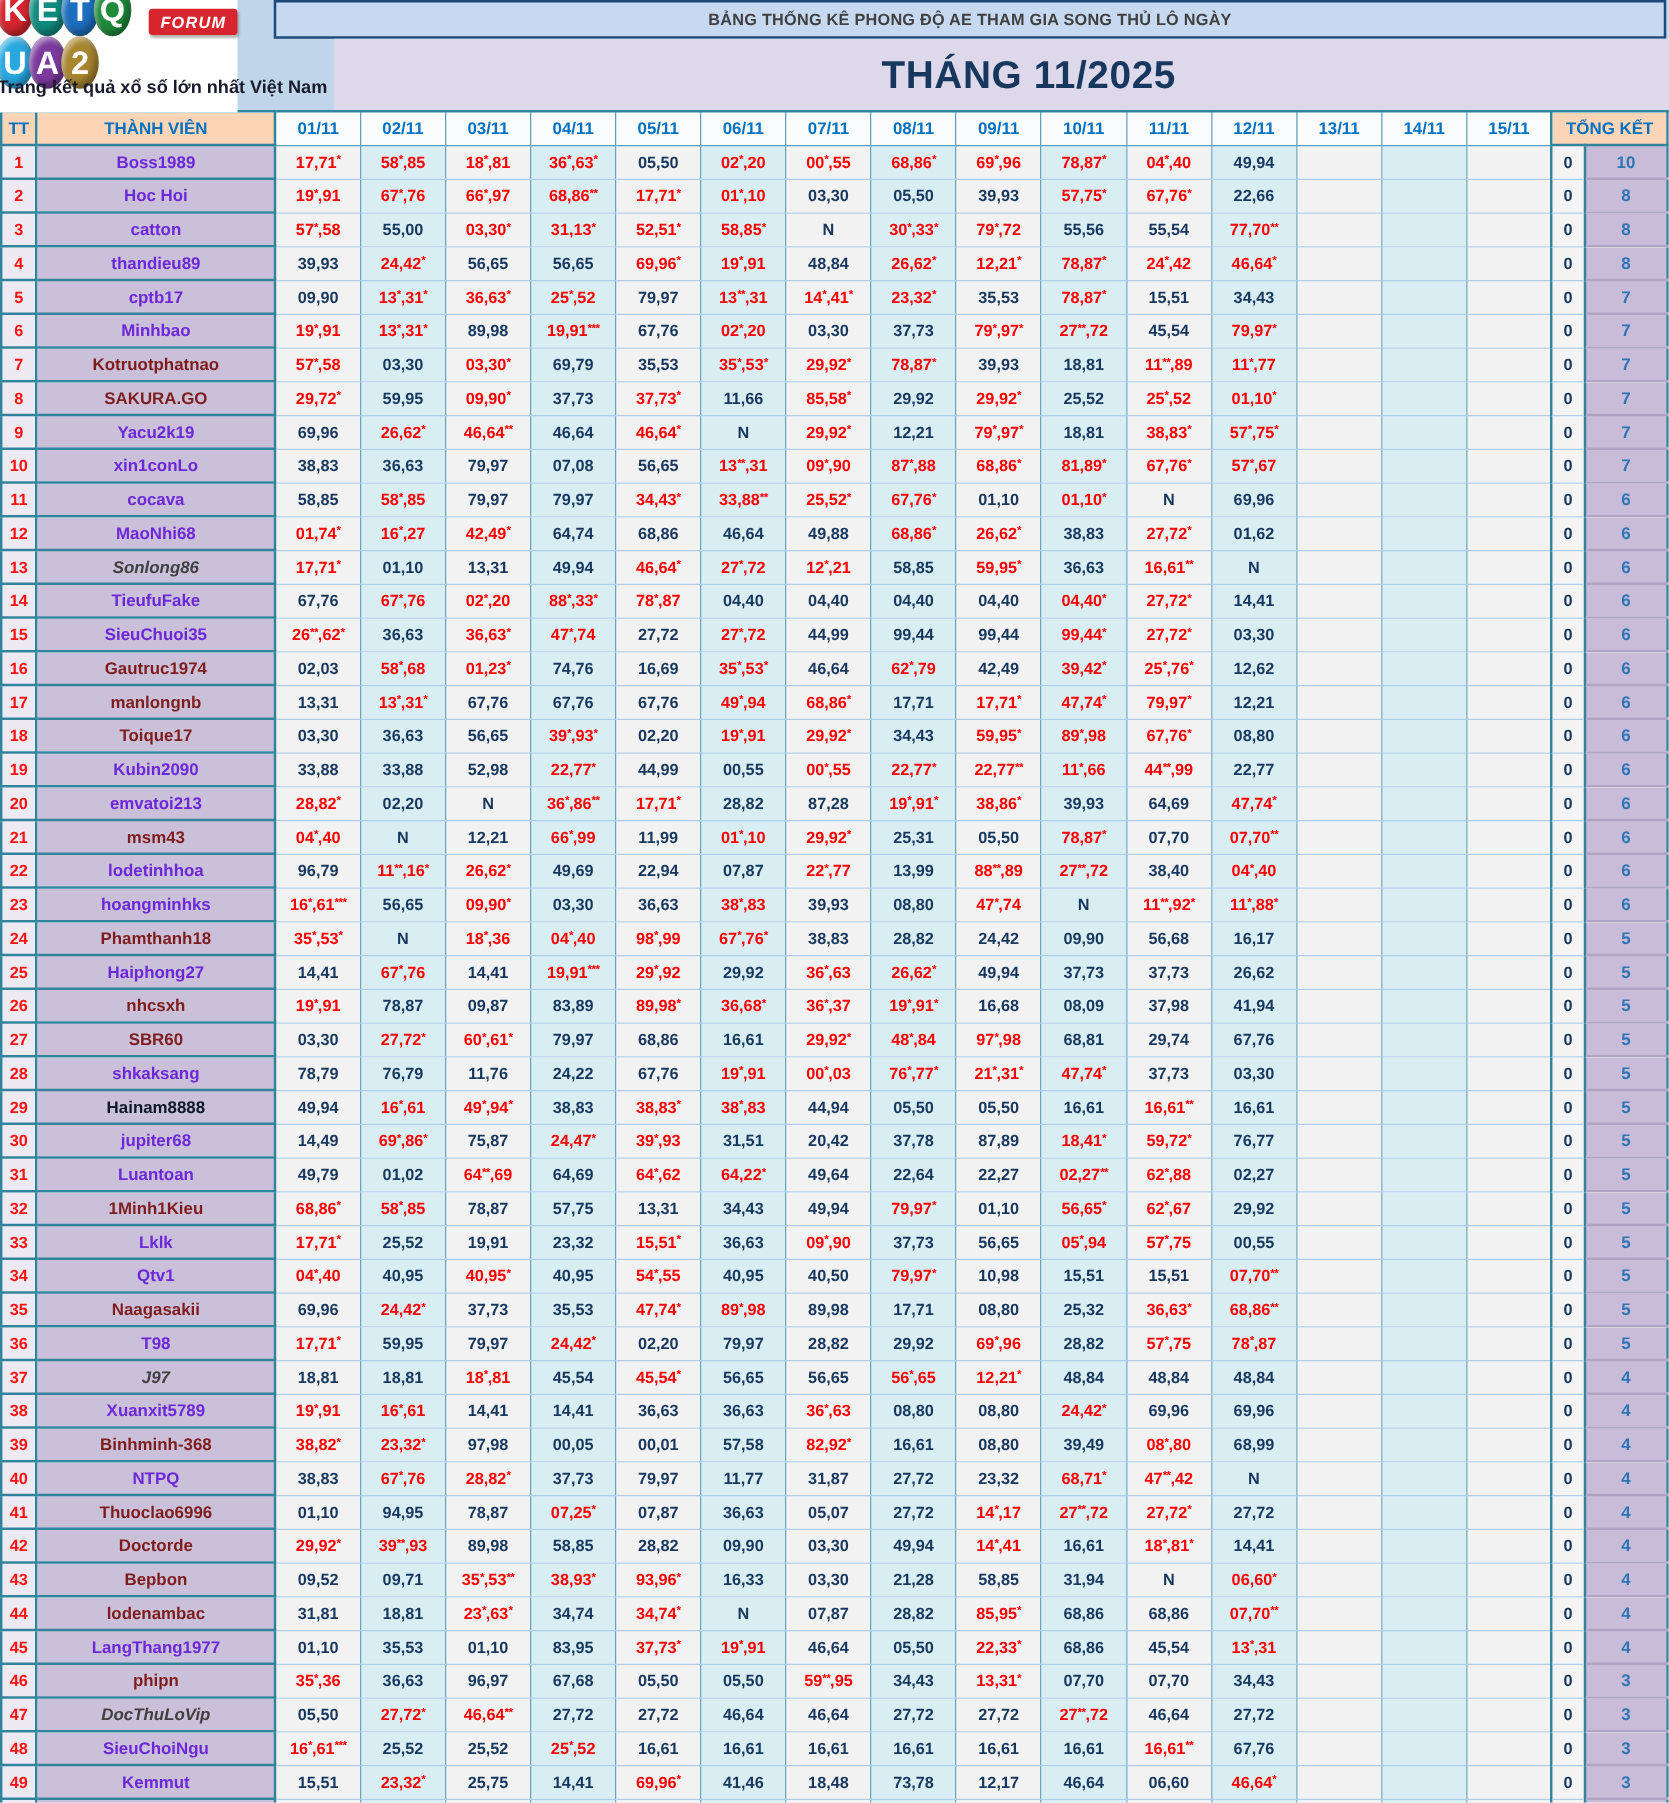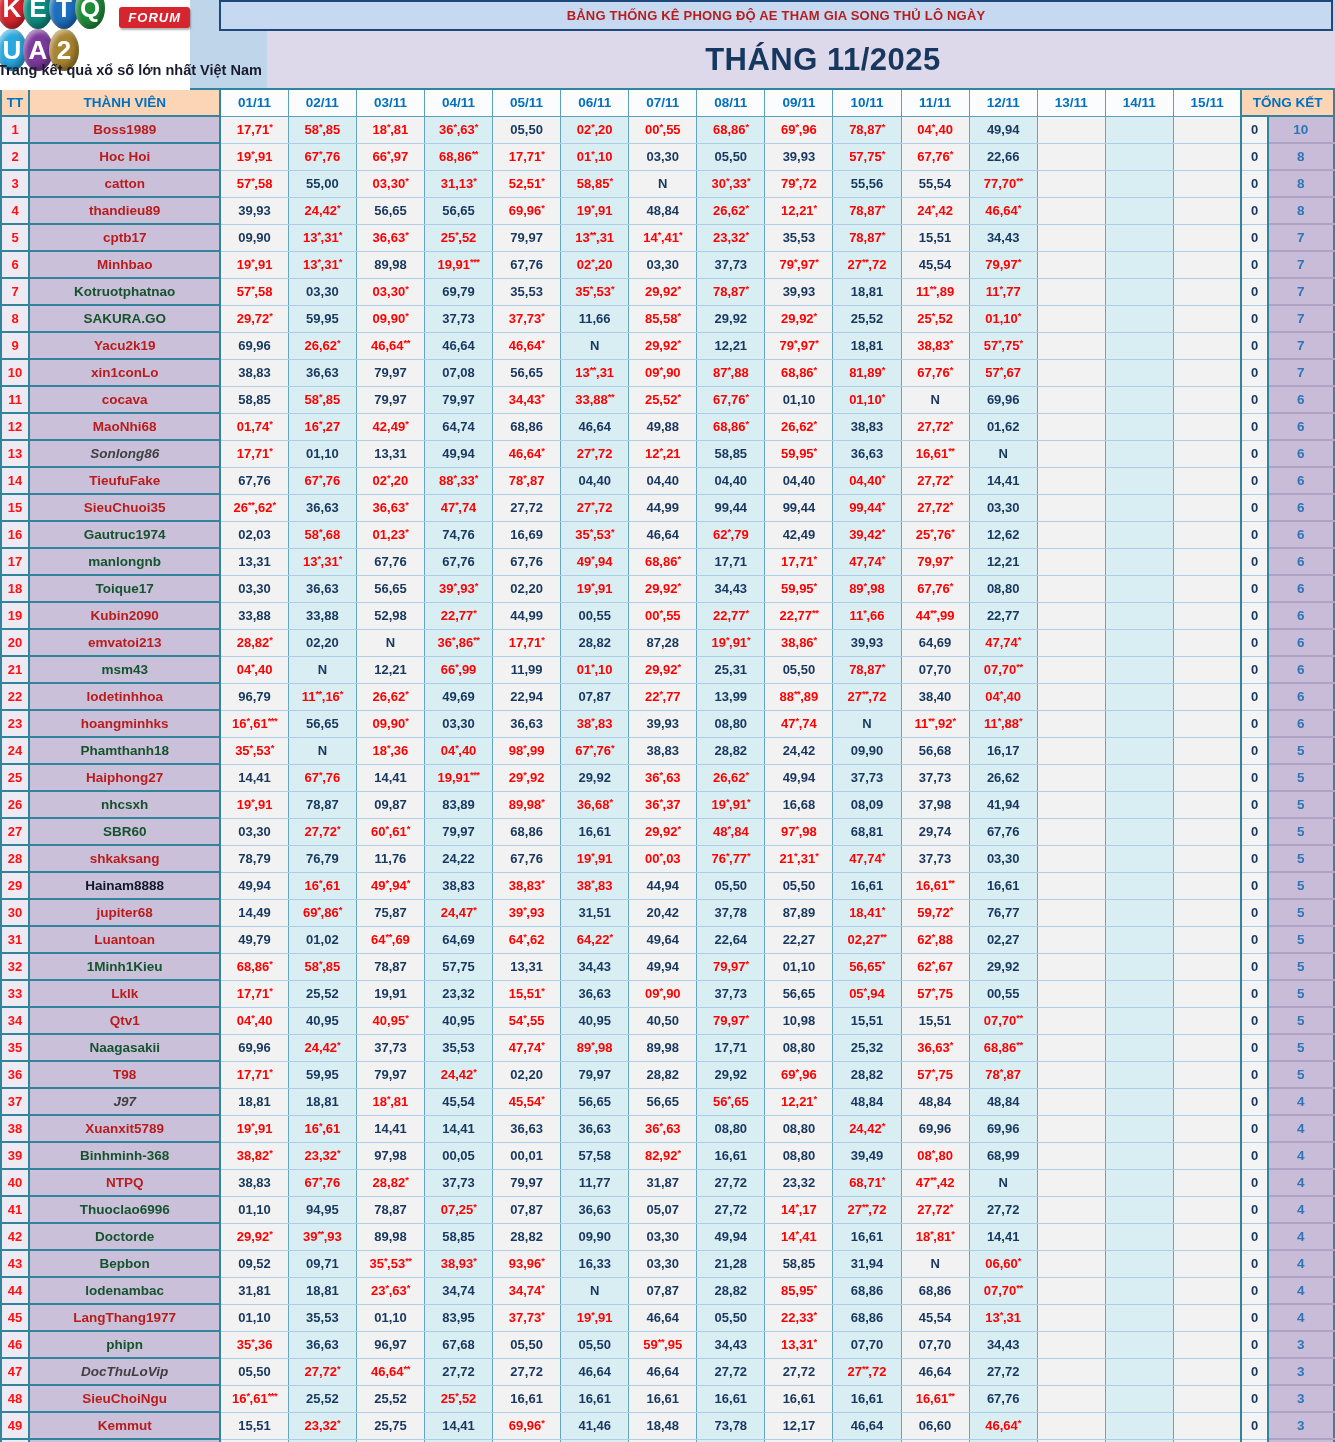--- a/index.html
+++ b/index.html
@@ -8,40 +8,40 @@
 
   
   .logo-block{position:absolute;left:0;top:0;width:190px;height:88px;background:#ffffff;z-index:3;padding-top:2px;}
   .logo-row{display:flex;align-items:center;height:54px;padding-left:1px;}
   .logo-letter{display:inline-flex;align-items:center;justify-content:center;width:30px;height:42px;border-radius:50%;color:#fff;font-weight:bold;font-size:26px;margin-left:-4px;box-shadow:inset -3px -4px 6px rgba(0,0,0,.35), inset 2px 3px 4px rgba(255,255,255,.5);}
   .forum-badge{display:inline-block;background:#D6252E;color:#fff;font-style:italic;font-weight:bold;font-size:13px;padding:3px 9px;border-radius:3px;margin-left:4px;transform:translateY(-12px);letter-spacing:1px;box-shadow:1px 2px 2px rgba(0,0,0,.3);text-align:right;}
   .tagline{font-size:14.5px;font-weight:bold;color:#1A1A2E;white-space:nowrap;margin-left:-2px;margin-top:6px;}
 
   
   .top-strip{position:absolute;left:219px;top:0;width:1110px;height:27px;background:#C6D9F0;border:2px solid #1F497D;display:flex;align-items:center;justify-content:center;z-index:2;}
-  .top-strip .title{color:#b91c1c;font-weight:bold;font-size:13px;letter-spacing:.2px;}
+  .top-strip .title{color:#404040;font-weight:bold;font-size:13px;letter-spacing:.2px;}
   .month-band{position:absolute;left:219px;top:31px;width:1112px;height:57px;background:#DDD9EA;border-right:2px solid #9BB3CE;display:flex;align-items:center;justify-content:center;z-index:2;margin-left:48px;}
   .month-band .month{color:#17375E;font-weight:bold;font-size:31px;letter-spacing:.5px;}
 
   
   table.stats{position:absolute;left:0;top:88px;width:1335px;table-layout:fixed;border-collapse:collapse;background:#fff;border:2px solid #31849B;border-bottom:3px solid #31849B;}
   table.stats th, table.stats td{height:25px;padding:0;text-align:center;vertical-align:middle;overflow:hidden;white-space:nowrap;}
   thead th{height:26px;font-size:13.5px;font-weight:bold;color:#0070C0;background:#FAFCFE;border:1px solid #5E9FBB;margin-left:20px;}
   thead th.peach{background:#FBD5B5;border:2px solid #31849B;}
   td.tt{background:#EDEAF4;color:#FF1111;font-weight:bold;font-size:13px;border:2px solid #31849B;}
   td.name{background:#CBC0DA;font-weight:bold;font-size:13.5px;border:2px solid #31849B;}
   td.v{font-weight:bold;font-size:13px;background:#F2F2F2;border-left:1px solid #64A6BE;border-right:1px solid #64A6BE;border-top:1px solid #AECDE9;border-bottom:1px solid #AECDE9;}
   td.v.alt{background:#D9EEF3;}
   td.zero{background:#F4F4F4;color:#17375E;font-weight:bold;font-size:13px;border-left:2px solid #31849B;border-right:2px solid #31849B;border-top:1px solid #AECDE9;border-bottom:1px solid #AECDE9;}
   td.total{background:#C9BCD9;color:#2E75B6;font-weight:bold;font-size:13.5px;border:1px solid #31849B;border-top:2px solid #AFA3C4;}
   .red{color:#FE0000;}
   .navy{color:#17375E;}
   .st{font-size:.72em;vertical-align:.38em;letter-spacing:-.5px;}
-  .nm-brown{color:#b91c1c;}
-  .nm-black{color:#14532d;margin-top:14px;}
+  .nm-brown{color:#6d28d9;}
+  .nm-black{color:#7f1d1d;margin-top:14px;}
   .nm-blue{color:#404040;font-style:italic;}
   .nm-orange{color:#0f172a;}
 </style>
 </head>
 <body>
 
 <div class="page">
 
   <div class="logo-block">
     <div class="logo-row">

